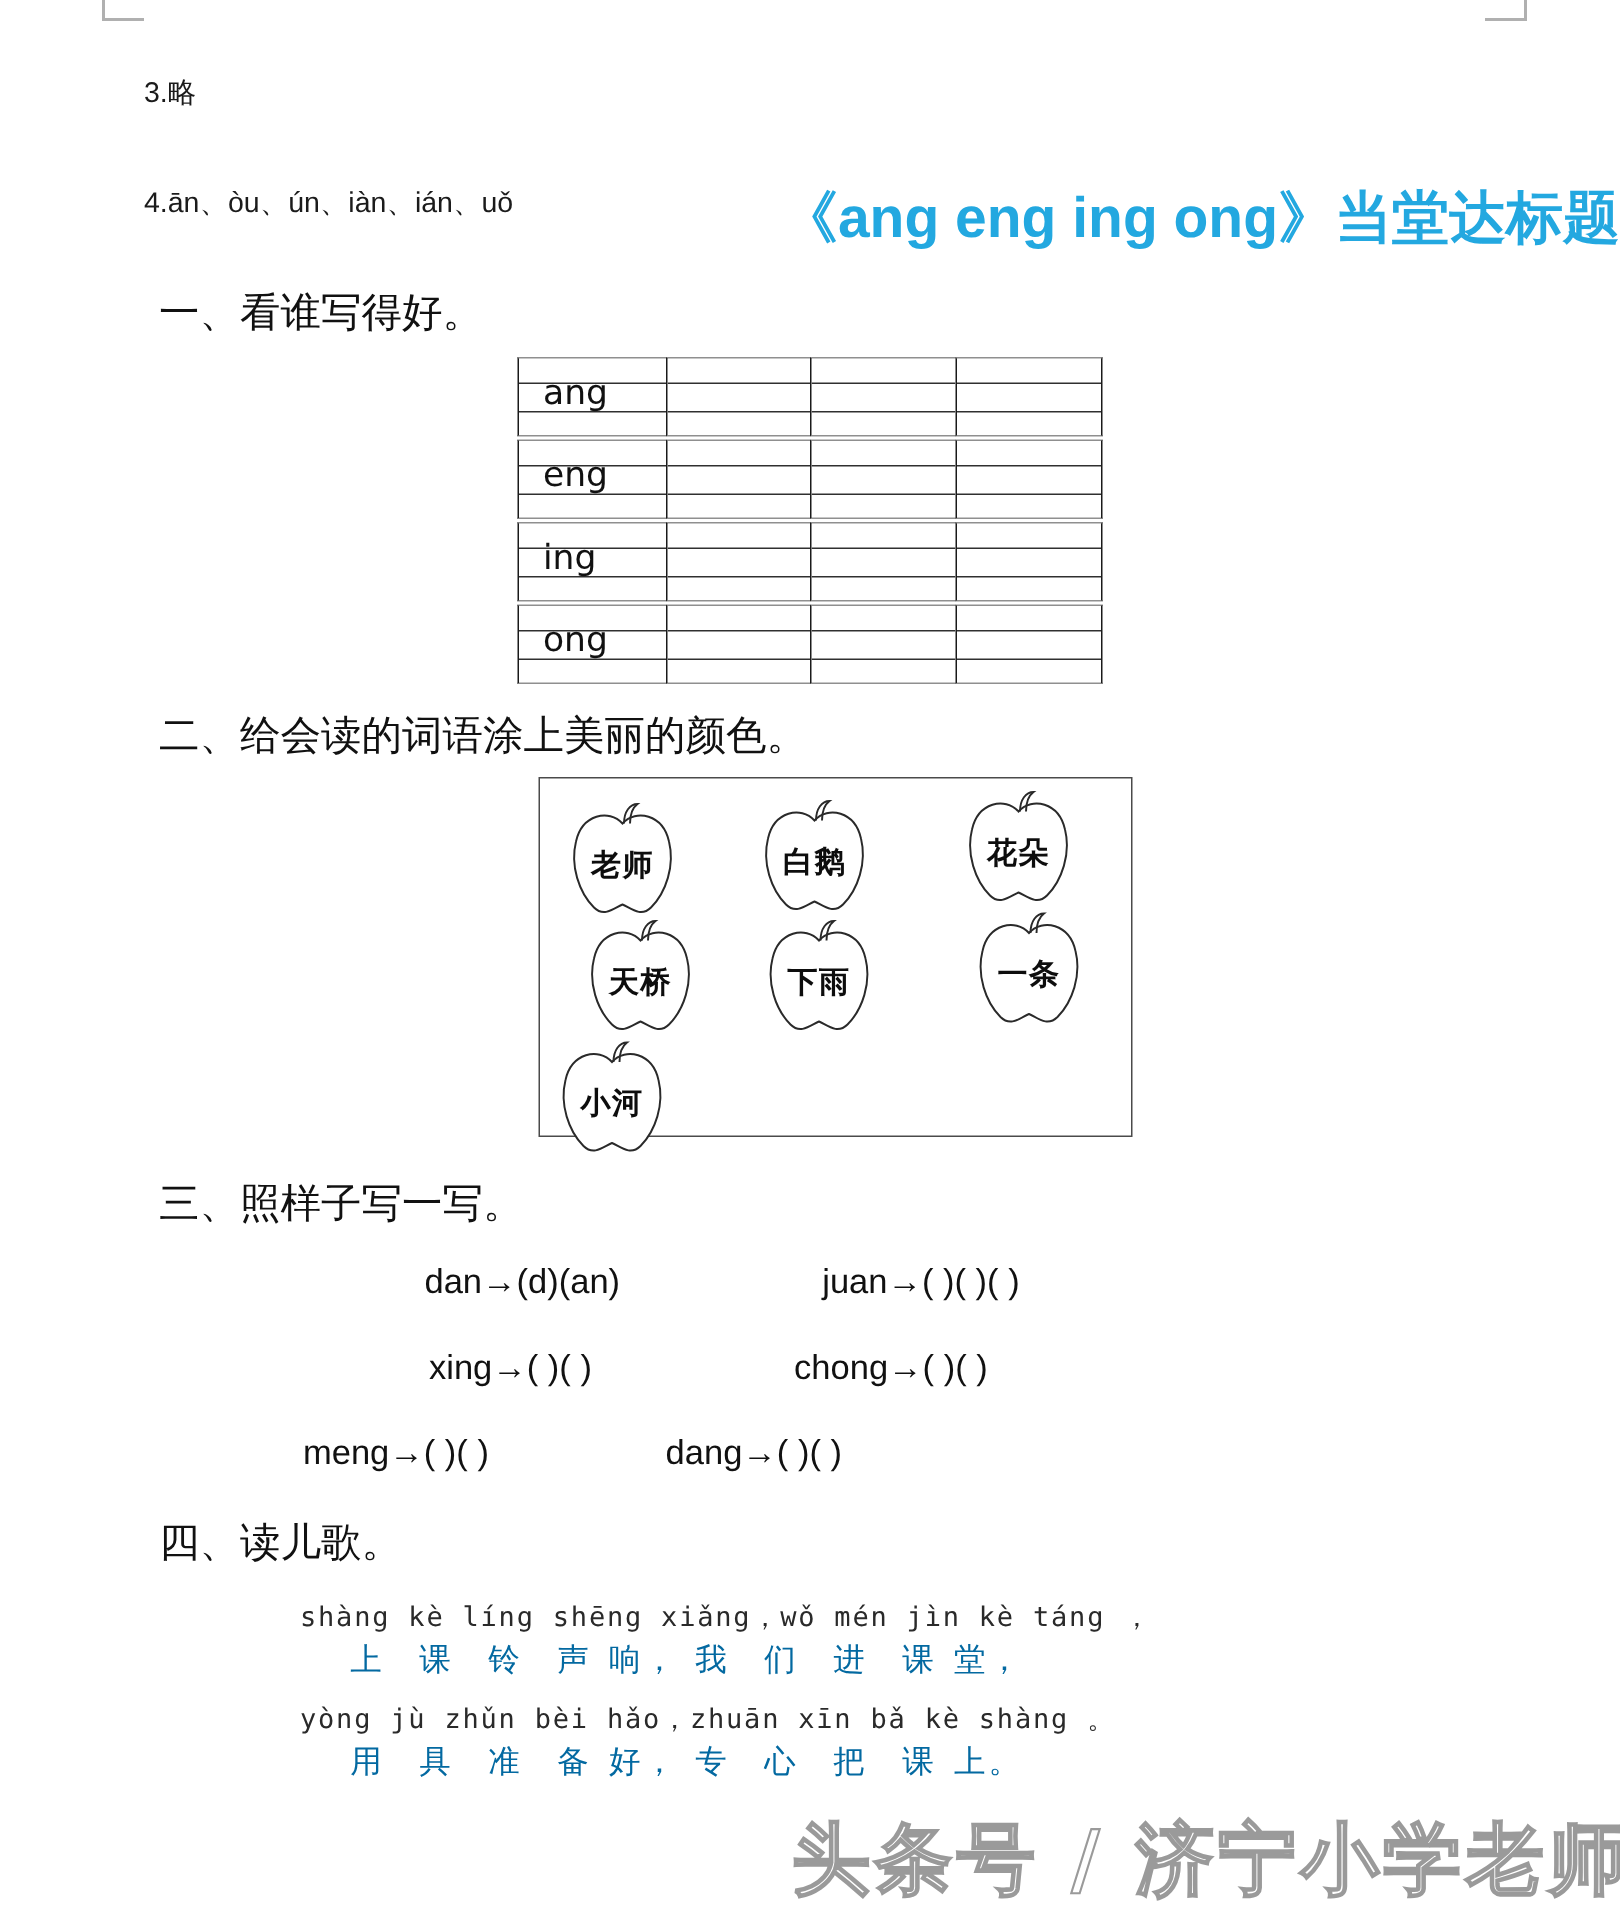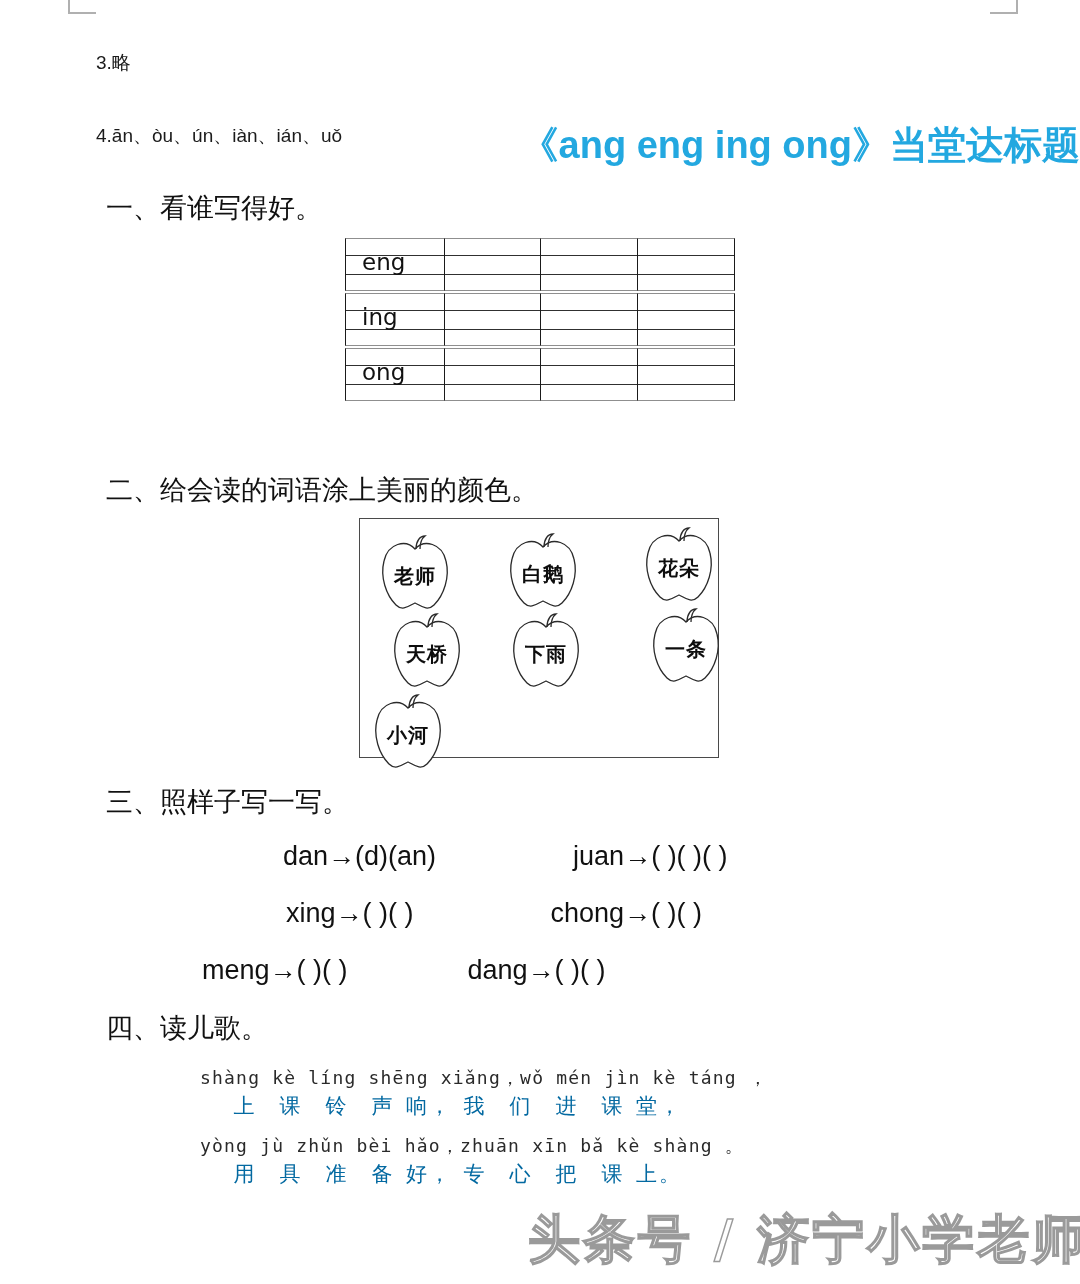--- a/index.html
+++ b/index.html
@@ -122,21 +122,21 @@
     font-family: "DejaVu Sans", sans-serif;
     color: #111111;
     z-index: 2;
   }
 
   
   .apple-box {
     position: absolute;
     left: 359px;
     top: 518px;
-    width: 360px;
+    width: 396px;
     height: 240px;
     border: 1.4px solid #4a4a4a;
     box-sizing: border-box;
   }
   .apple {
     position: absolute;
     width: 86px;
     height: 82px;
   }
   .apple svg {
@@ -156,21 +156,21 @@
     font-weight: bold;
     font-family: "DejaVu Serif", "Liberation Serif", serif;
     color: #0d0d0d;
     z-index: 2;
     letter-spacing: 1px;
   }
 
   
   .split-row {
     position: absolute;
-    font-size: 27px;
+    font-size: 23px;
     color: #111111;
     white-space: nowrap;
   }
   .split-row .item { display: inline-block; }
   #split-row-1 { left: 283px; top: 841px; }
   #split-row-1 .gap { display: inline-block; width: 122px; }
   #split-row-2 { left: 286px; top: 898px; }
   #split-row-2 .gap { display: inline-block; width: 122px; }
   #split-row-3 { left: 202px; top: 955px; }
   #split-row-3 .gap { display: inline-block; width: 105px; }
@@ -228,20 +228,28 @@
   <div>4.ān、òu、ún、iàn、ián、uǒ</div>
 </div>
 
 <div class="doc-title">《ang eng ing ong》当堂达标题</div>
 
 <div class="section-heading" id="heading-1">一、看谁写得好。</div>
 
 <div class="writing-grid">
   <div class="grid-row">
     <div class="grid-cell c1">
+      <span class="grid-label">ang</span>
+    </div>
+    <div class="grid-cell c2"></div>
+    <div class="grid-cell c3"></div>
+    <div class="grid-cell c4"></div>
+  </div>
+  <div class="grid-row">
+    <div class="grid-cell c1">
       <span class="grid-label">eng</span>
     </div>
     <div class="grid-cell c2"></div>
     <div class="grid-cell c3"></div>
     <div class="grid-cell c4"></div>
   </div>
   <div class="grid-row">
     <div class="grid-cell c1">
       <span class="grid-label">ing</span>
     </div>

